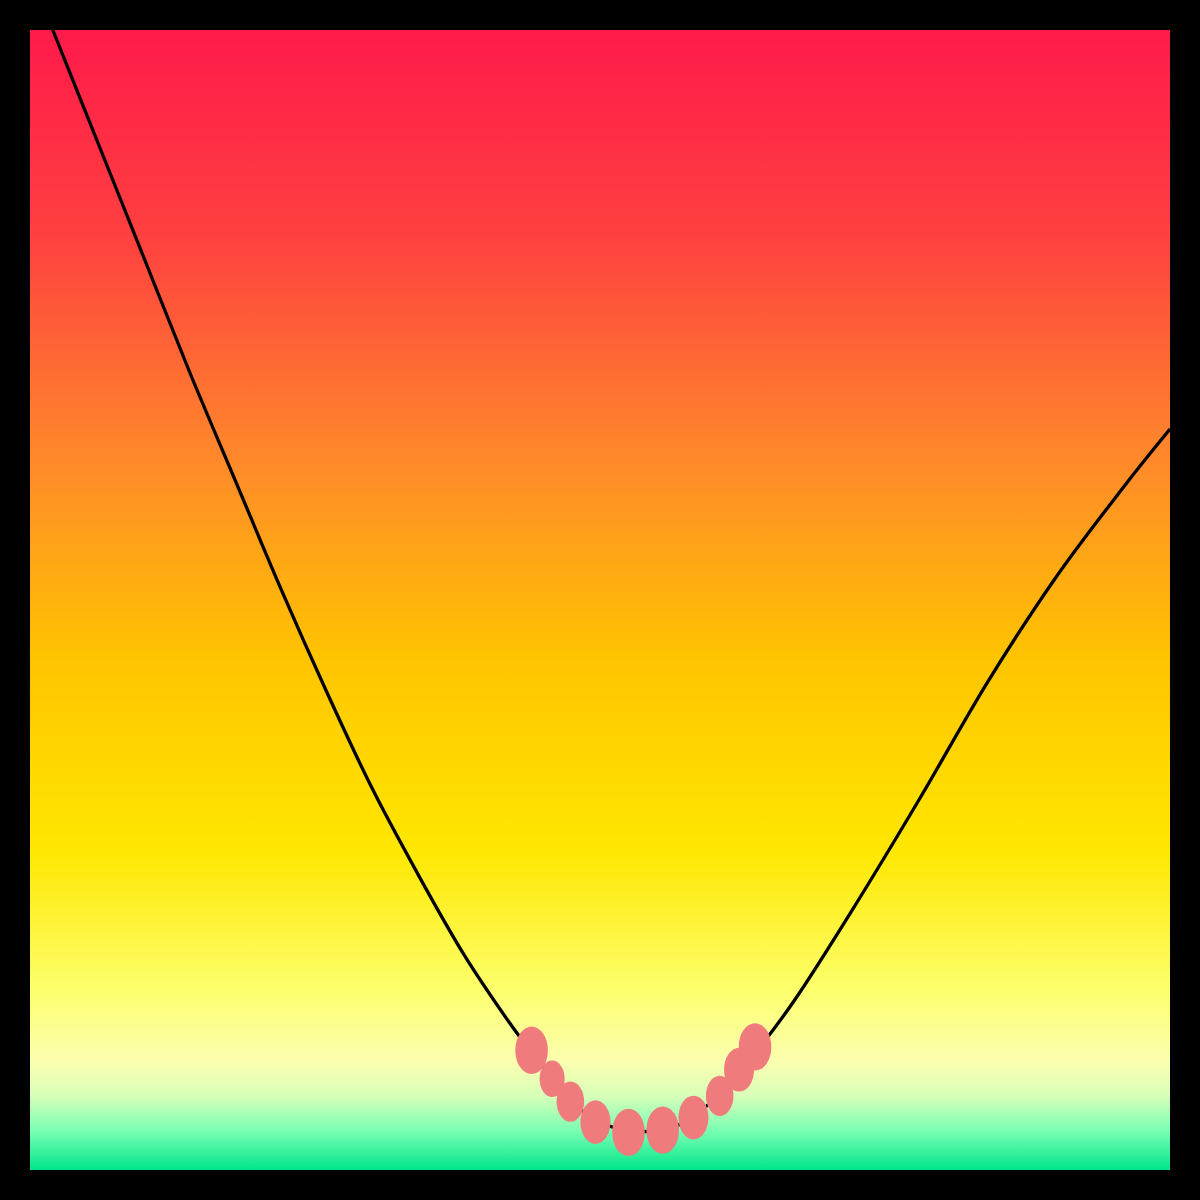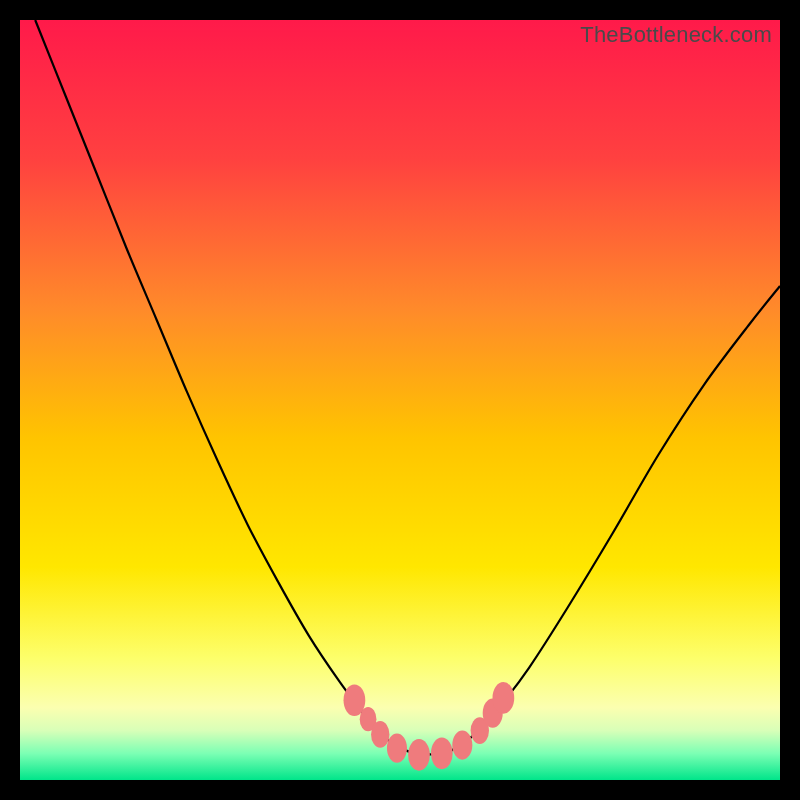--- a/index.html
+++ b/index.html
@@ -53,21 +53,20 @@
   .marker {
     fill: #ef7b7d;
     stroke: none;
   }
 </style>
 </head>
 <body>
 
 <div class="frame">
   <div class="plot-area" style="background: linear-gradient(rgb(255, 26, 74) 0%, rgb(255, 64, 64) 18%, rgb(255, 138, 42) 38%, rgb(255, 196, 0) 55%, rgb(255, 231, 0) 72%, rgb(253, 255, 107) 84%, rgb(251, 255, 176) 90.5%, rgb(216, 255, 184) 93.5%, rgb(124, 255, 180) 96.5%, rgb(0, 229, 138) 100%);">
-    <span class="watermark">TheBottleneck.com</span>
     <svg class="curve-layer" viewBox="0 0 760 760" preserveAspectRatio="none">
       <path class="curve" id="curve-left" d="M 15.20 0.00 C 20.27 12.67, 35.47 50.67, 45.60 76.00 C 55.73 101.33, 65.87 126.67, 76.00 152.00 C 86.13 177.33, 96.27 203.30, 106.40 228.00 C 116.53 252.70, 126.67 276.13, 136.80 300.20 C 146.93 324.27, 157.07 348.97, 167.20 372.40 C 177.33 395.83, 187.47 418.63, 197.60 440.80 C 207.73 462.97, 217.87 485.13, 228.00 505.40 C 238.13 525.67, 248.27 544.03, 258.40 562.40 C 268.53 580.77, 278.67 599.13, 288.80 615.60 C 298.93 632.07, 310.33 648.53, 319.20 661.20 C 328.07 673.87, 335.67 683.37, 342.00 691.60 C 348.33 699.83, 352.13 705.28, 357.20 710.60 C 362.27 715.92, 367.33 720.10, 372.40 723.52 C 377.47 726.94, 382.53 729.22, 387.60 731.12 C 392.67 733.02, 400.27 734.29, 402.80 734.92"></path>
       <path class="curve" id="curve-right" d="M 402.80 734.92 C 406.60 734.54, 419.27 734.29, 425.60 732.64 C 431.93 730.99, 435.73 728.33, 440.80 725.04 C 445.87 721.75, 449.67 719.09, 456.00 712.88 C 462.33 706.67, 469.93 698.69, 478.80 687.80 C 487.67 676.91, 497.80 664.11, 509.20 647.52 C 520.60 630.93, 533.27 610.66, 547.20 588.24 C 561.13 565.82, 577.60 538.59, 592.80 513.00 C 608.00 487.41, 623.20 459.42, 638.40 434.72 C 653.60 410.02, 668.80 386.59, 684.00 364.80 C 699.20 343.01, 716.93 320.47, 729.60 304.00 C 742.27 287.53, 754.93 272.33, 760.00 266.00"></path>
       <g id="markers">
           <ellipse cx="334.40" cy="680.20" rx="10.87" ry="15.81" class="marker" fill="#ef7b7d"></ellipse>
           <ellipse cx="348.08" cy="699.20" rx="8.36" ry="12.16" class="marker" fill="#ef7b7d"></ellipse>
           <ellipse cx="360.24" cy="714.40" rx="9.20" ry="13.38" class="marker" fill="#ef7b7d"></ellipse>
           <ellipse cx="376.96" cy="728.08" rx="10.03" ry="14.59" class="marker" fill="#ef7b7d"></ellipse>
           <ellipse cx="399.00" cy="734.92" rx="10.87" ry="15.81" class="marker" fill="#ef7b7d"></ellipse>
           <ellipse cx="421.80" cy="733.40" rx="10.87" ry="15.81" class="marker" fill="#ef7b7d"></ellipse>

